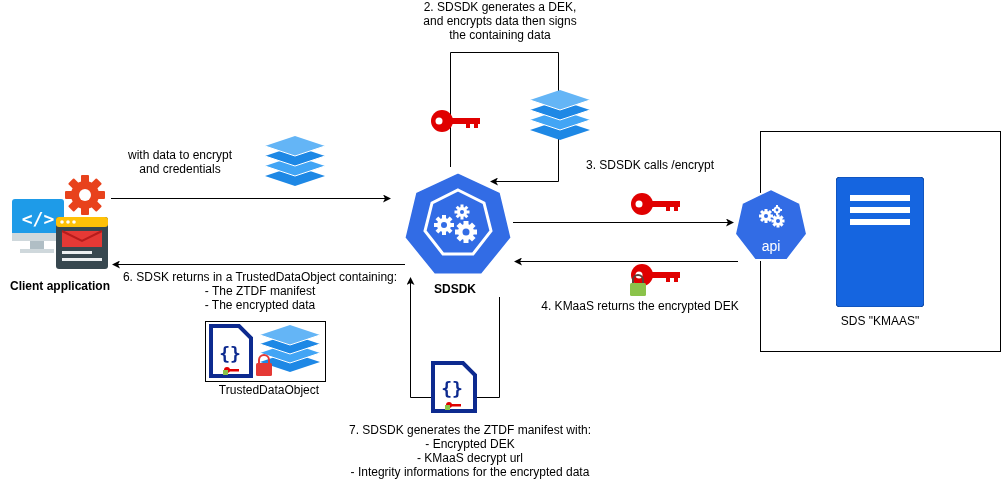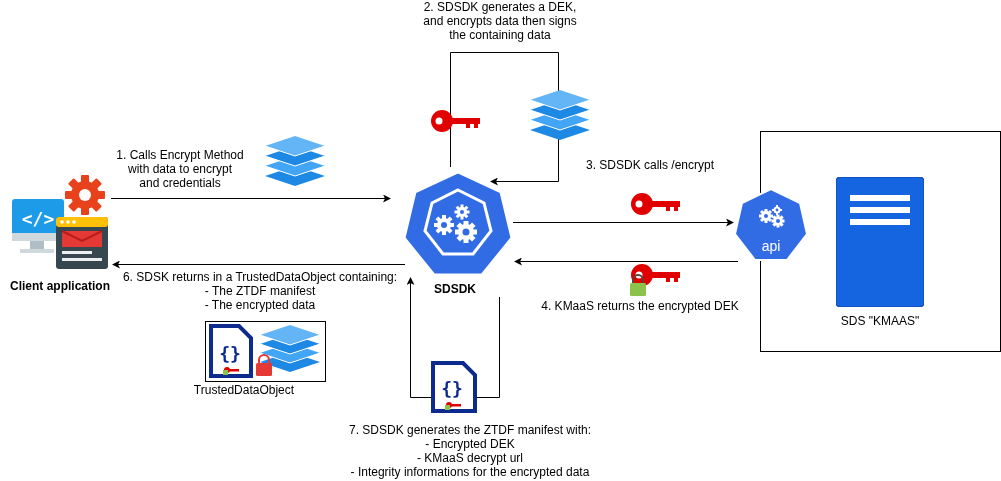--- a/index.html
+++ b/index.html
@@ -65,21 +65,20 @@
       <circle cx="64" cy="49" r="1.8" fill="#fff"></circle>
     <rect x="52" y="58" width="40" height="16" fill="#E53935"></rect>
     <path d="M52,58 L72,68 L92,58" stroke="#B71C1C" stroke-width="2" fill="none"></path>
     <rect x="52" y="78" width="30" height="3" fill="#ECEFF1"></rect>
     <rect x="52" y="85" width="40" height="3" fill="#ECEFF1"></rect>
   </svg>
 </div>
 <div class="lbl bold" style="left:0px;top:279px;width:120px;">Client application</div>
 
 <div class="lbl" style="left:100px;top:148px;width:160px;">
-  <span>1. Calls Encrypt Method</span>
   <span>with data to encrypt</span>
   <span>and credentials</span>
 </div>
 
 <svg class="node" style="left:263px;top:136px;" width="64" height="52" viewBox="0 0 64 52">
   <polygon points="32,30 62,40 32,50 2,40" fill="#1E88E5"></polygon>
   <polygon points="32,20 62,30 32,40 2,30" fill="#42A5F5"></polygon>
   <polygon points="32,10 62,20 32,30 2,20" fill="#1E88E5"></polygon>
   <polygon points="32,0 62,10 32,20 2,10" fill="#64B5F6"></polygon>
   <polyline points="2,10 32,20 62,10" stroke="#fff" fill="none" stroke-width="1"></polyline>
@@ -236,21 +235,21 @@
     <polygon points="30,1 60,11 30,21 0,11" fill="#64B5F6"></polygon>
     <polyline points="0,11 30,21 60,11" stroke="#fff" fill="none"></polyline>
     <polyline points="0,20 30,30 60,20" stroke="#fff" fill="none"></polyline>
     <polyline points="0,29 30,39 60,29" stroke="#fff" fill="none"></polyline>
   </g>
   <g>
     <path d="M51,40 v-4 a5,5 0 0 1 10,0 v4" stroke="#E53935" stroke-width="2" fill="none"></path>
     <rect x="48" y="39" width="16" height="13" rx="1.5" fill="#E53935"></rect>
   </g>
 </svg>
-<div class="lbl" style="left:179px;top:383px;width:130px;">TrustedDataObject</div>
+<div class="lbl" style="left:204px;top:383px;width:130px;">TrustedDataObject</div>
 
 <svg class="node" style="left:430px;top:361px;" width="48" height="52" viewBox="0 0 48 52">
   <path d="M3,2 h30 l12,12 v36 h-42 z" fill="#fff" stroke="#0D2A8F" stroke-width="4"></path>
   <text x="22" y="34" font-family="DejaVu Sans Mono, monospace" font-size="18" font-weight="bold" fill="#0D2A8F" text-anchor="middle">{}</text>
   <g>
       <circle cx="19" cy="44" r="3" fill="#E00000"></circle>
       <rect x="21" y="43" width="10" height="2.5" fill="#E00000"></rect>
     </g>
   <rect x="15" y="44" width="5" height="5" fill="#8BC34A"></rect>
 </svg>

